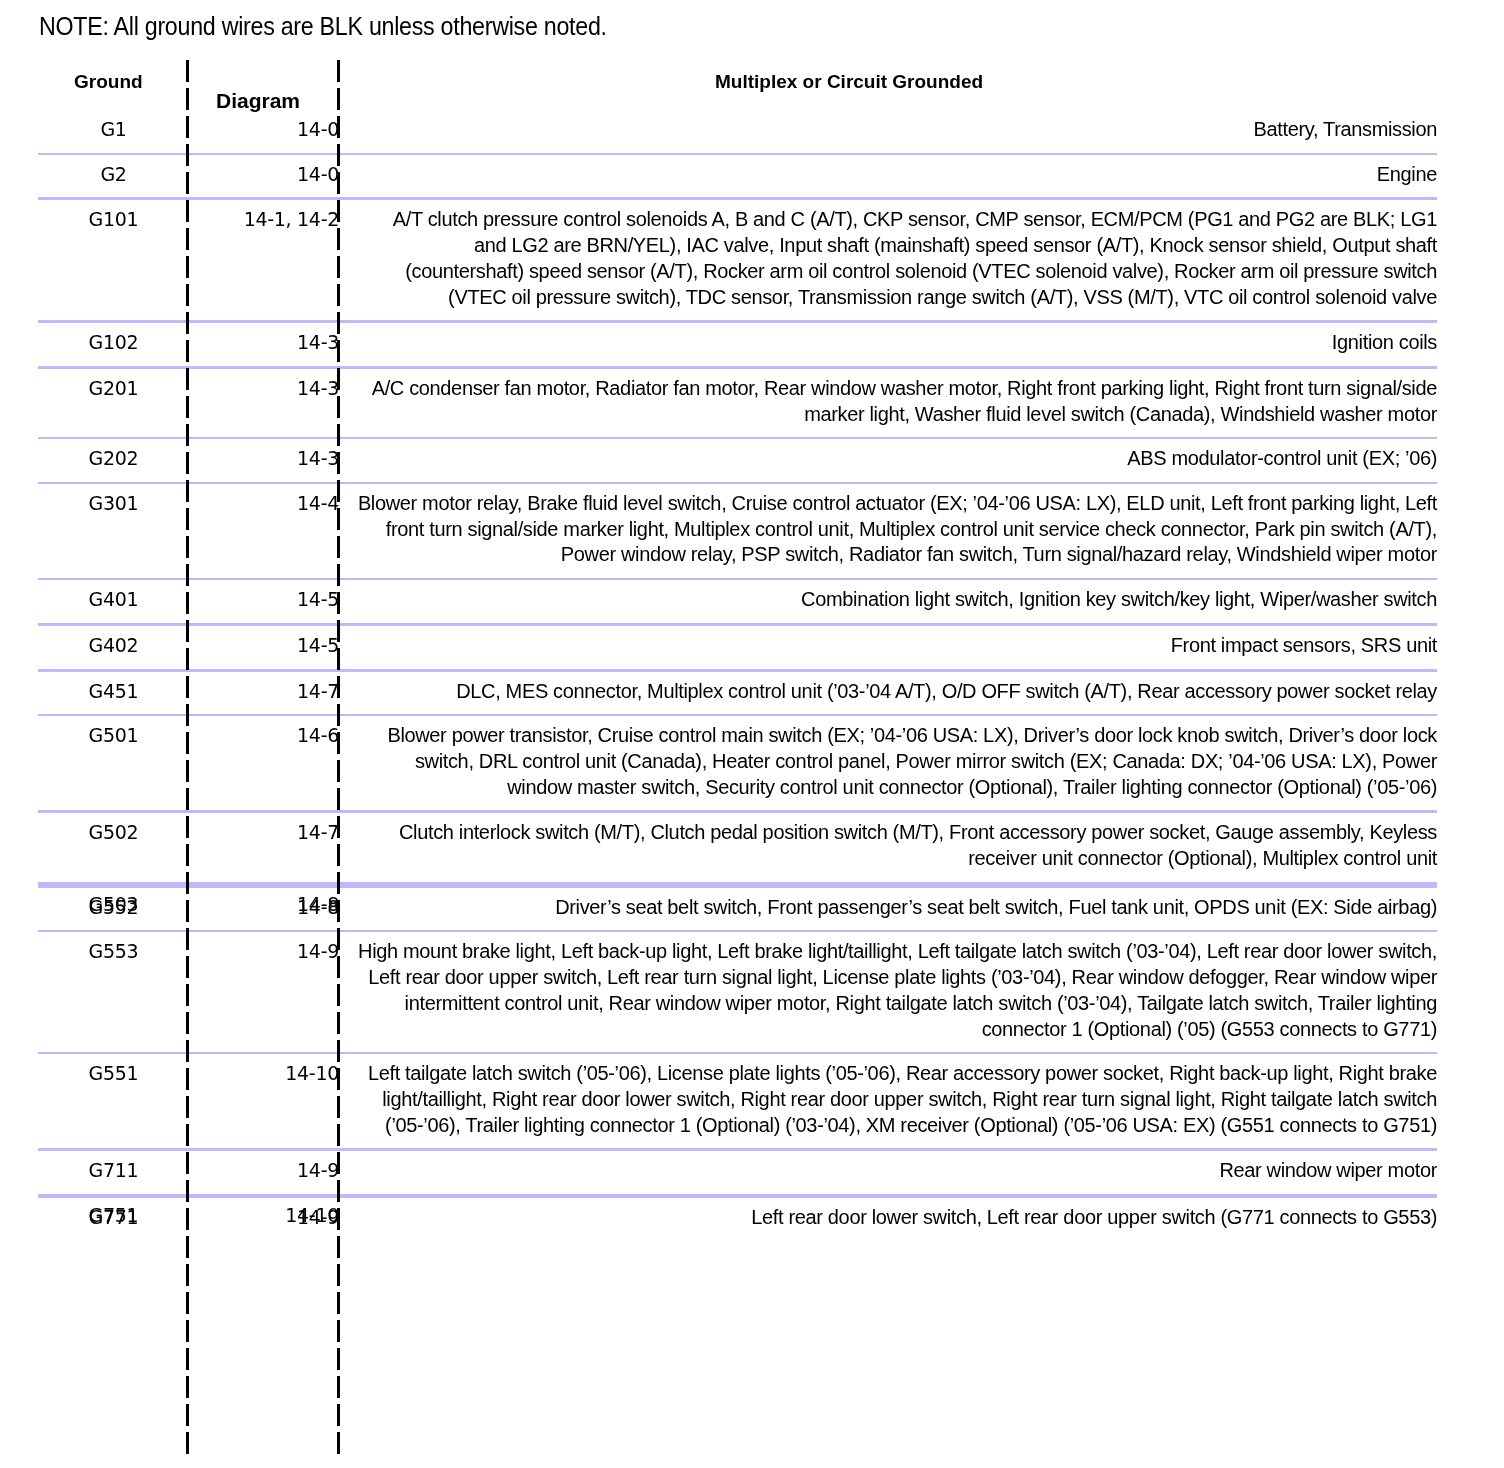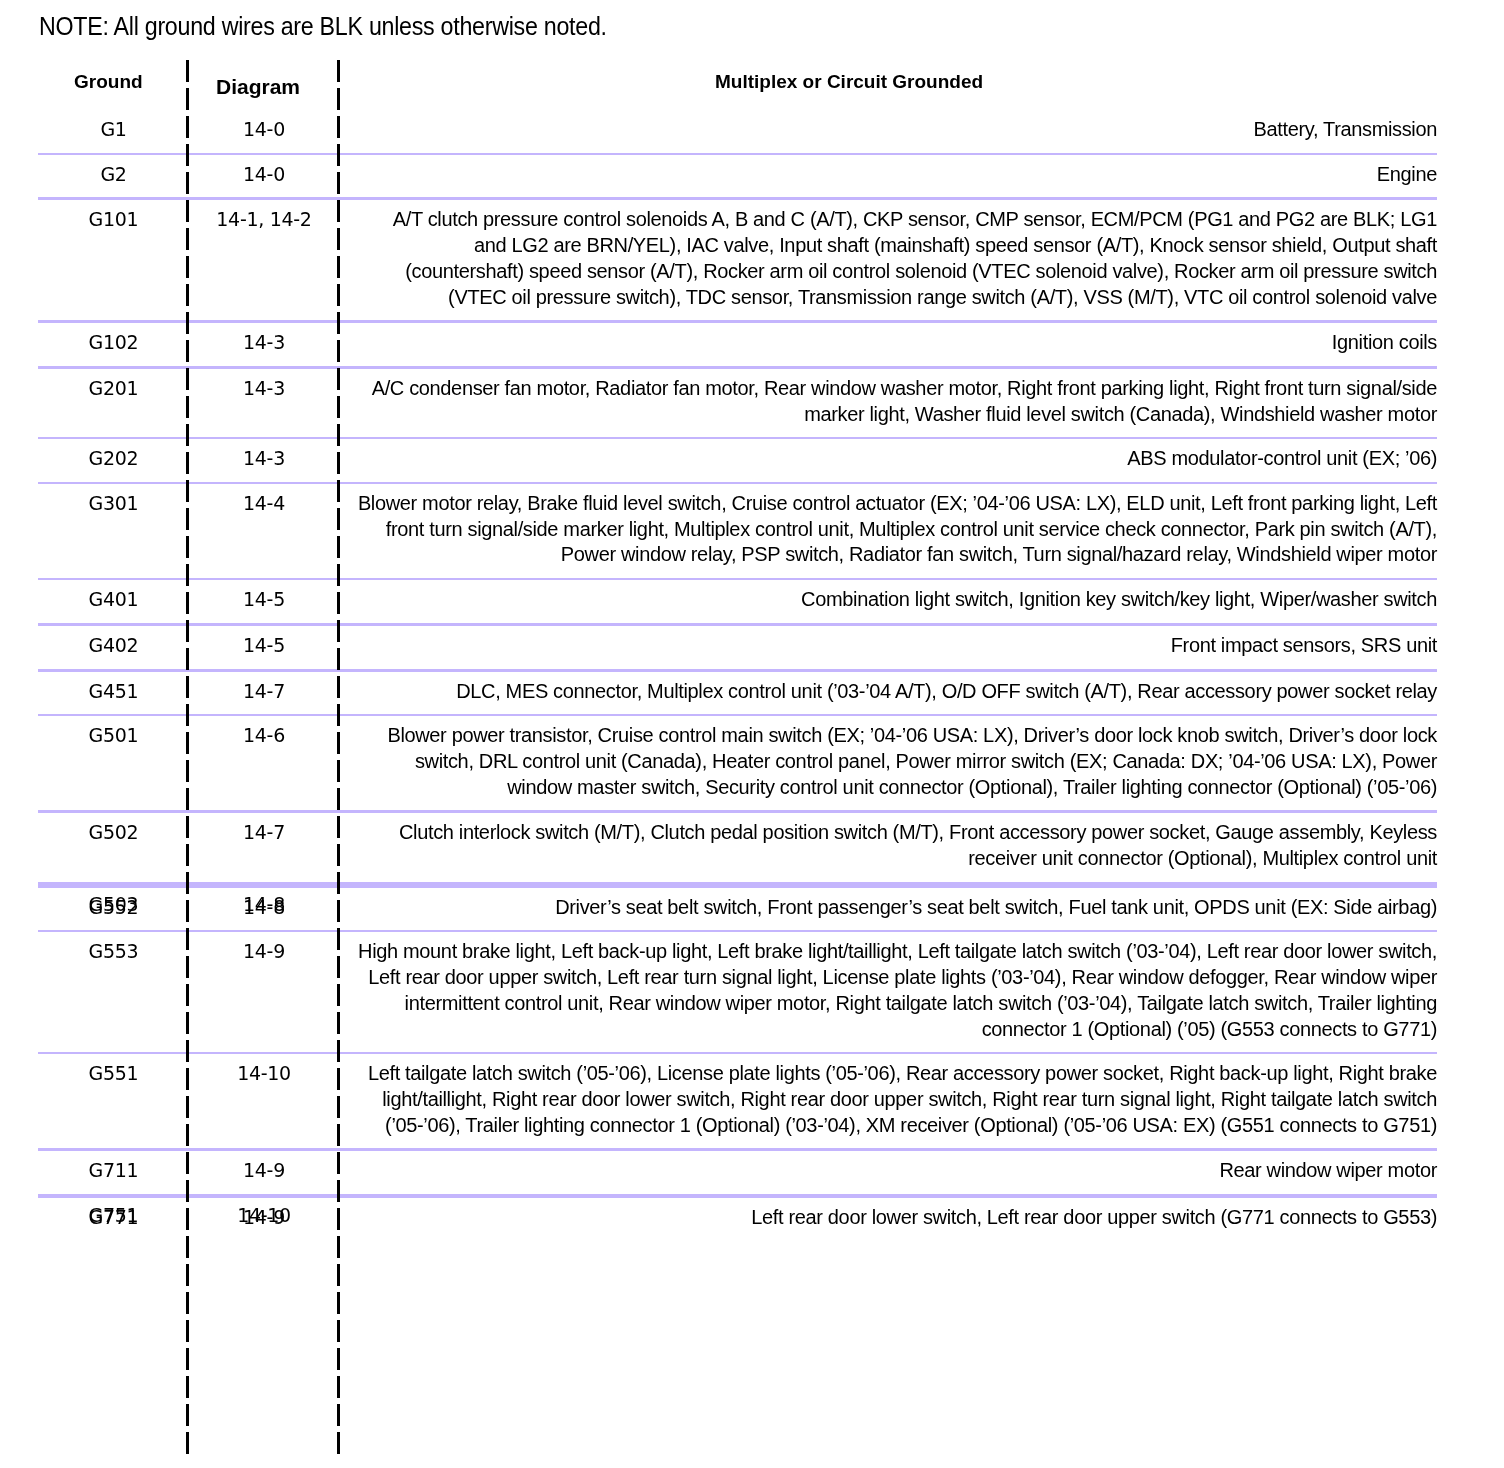--- a/index.html
+++ b/index.html
@@ -13,31 +13,31 @@
       font-family: "Liberation Sans", sans-serif;
       transform: scaleX(0.93); transform-origin: left top;
     }
     .tbl { position: absolute; left: 38px; top: 58px; width: 1399px; }
     .hdr { position: relative; height: 52px; }
     .hdr .h {
       position: absolute; font-weight: bold; font-size: 19px;
       font-family: Liberation Sans, sans-serif;
     }
     .h-ground { left: 36px; top: 13px; }
-    .h-diagram { left: 178px; top: 17px; font-size: 21px !important; }
+    .h-diagram { left: 178px; top: 31px; font-size: 21px !important; }
     .h-comp { left: 677px; top: 13px; }
     .row { position: relative; border-bottom: 2px solid #c4b5fd; }
     .row.thick { border-bottom-width: 3px; }
     .row.last { border-bottom: none; }
     .cell-g, .cell-d {
       position: absolute; top: 8px; text-align: center; font-size: 19px;
       font-family: "DejaVu Sans", sans-serif; letter-spacing: -0.3px;
     }
     .cell-g { left: 0; width: 151px; }
-    .cell-d { left: 151px; width: 150px; }
+    .cell-d { left: 151px; width: 150px; text-align: right; }
     .cell-c {
       margin-left: 318px; padding: 7px 0 10px 0; font-size: 20px; line-height: 25.7px;
       font-family: "Liberation Sans", sans-serif; letter-spacing: -0.35px;
       transform-origin: left top;
       text-align: right;
     }
     .vline {
       position: absolute; top: 60px; width: 3px; height: 1396px;
       background: repeating-linear-gradient(to bottom, #000 0px, #000 22px, transparent 22px, transparent 28px);
     }

